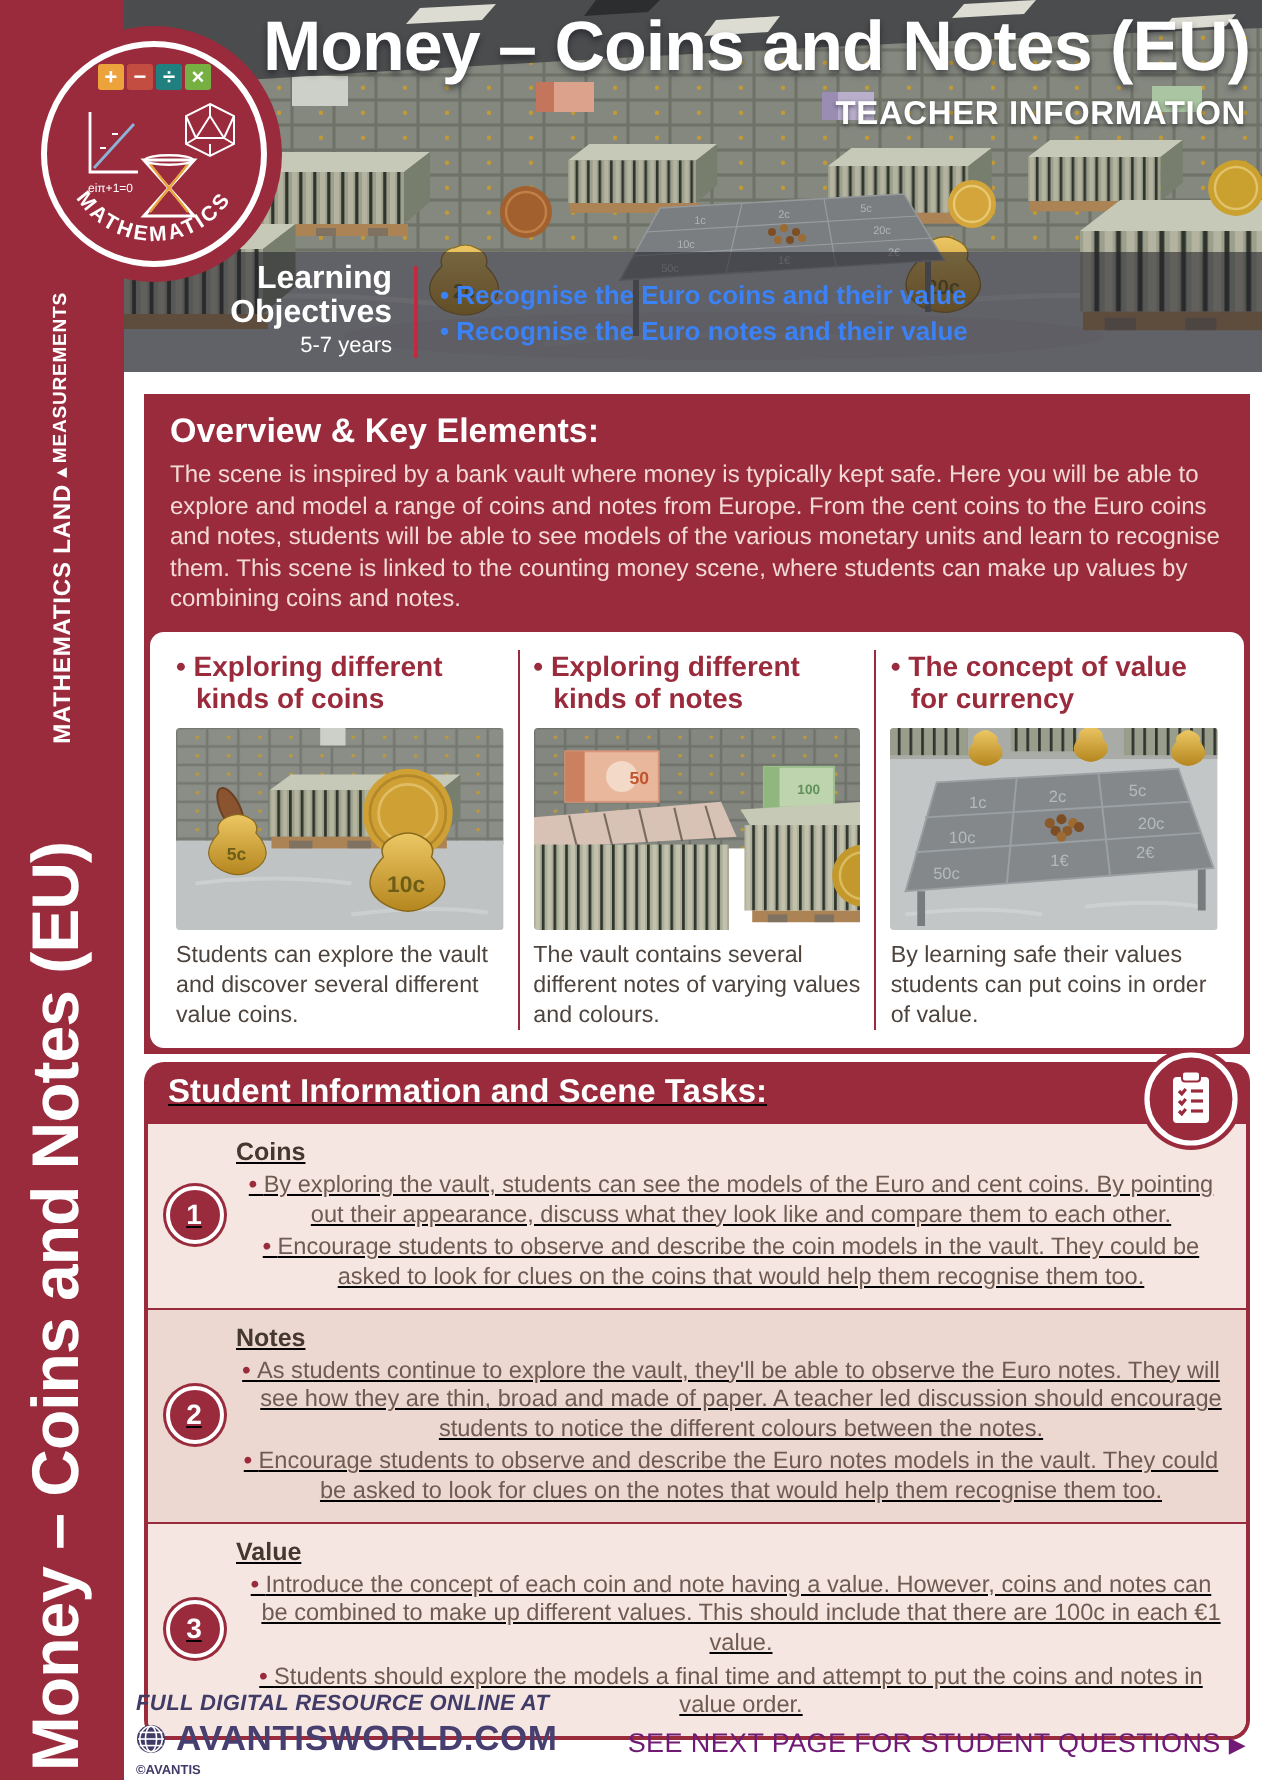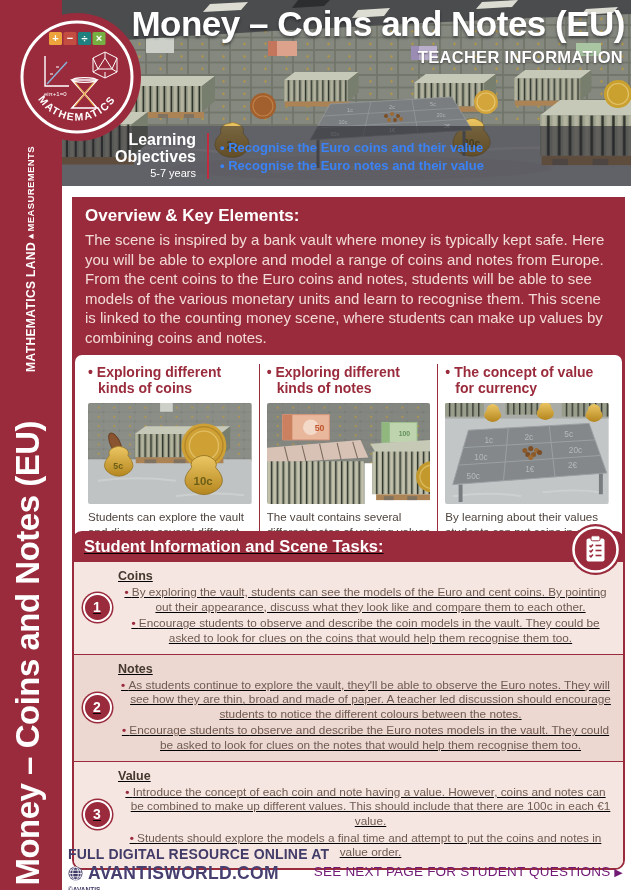--- a/index.html
+++ b/index.html
@@ -29,21 +29,21 @@
   .obj-label .big{font-size:16px;font-weight:bold;}
   .obj-label .age{font-size:11px;margin-top:2px;}
   .obj-div{width:2px;height:46px;background:#C42A3D;margin:0 11px;}
   .obj-list{color:#3b82f6;font-size:13px;font-weight:bold;}
   .obj-item{margin:3px 0;}
   .obj-item::before{content:"• ";}
   
   .overview{position:absolute;left:72px;top:197px;width:553px;background:#9A2B3C;
             border-radius:0;box-sizing:border-box;padding:3px;}
   .ov-head{color:#fff;font-size:17px;font-weight:bold;padding:6px 10px 2px 10px;}
-  .ov-body{color:#F2DAD6;font-size:15px;line-height:1.3;padding:2px 10px 8px 10px;}
+  .ov-body{color:#F2DAD6;font-size:12px;line-height:1.3;padding:2px 10px 8px 10px;}
   .features{background:#fff;border-radius:7px;display:flex;padding:9px 6px;}
   .feature{flex:1;padding:0 7px;}
   .feature + .feature{border-left:1.5px solid #9A2B3C;}
   .f-title{color:#9A2B3C;font-size:14px;font-weight:bold;line-height:1.16;
            padding-left:10px;text-indent:-10px;}
   .f-title::before{content:"• ";}
   .f-img{width:100%;height:101px;margin:7px 0 6px 0;display:block;border-radius:2px;}
   .f-cap{color:#4E443E;font-size:11.6px;line-height:1.26;}
   
   .tasks{position:absolute;left:72px;top:531px;width:553px;text-decoration:underline;}
@@ -57,21 +57,21 @@
   .task-row + .task-row{border-top:1.5px solid #9A2B3C;}
   .t-num{width:25px;height:25px;border-radius:50%;background:#9A2B3C;border:2px solid #fff;
          box-shadow:0 0 0 1.5px #9A2B3C;color:#fff;font-size:14px;font-weight:bold;
          display:flex;align-items:center;justify-content:center;margin:auto;}
   .t-heading{font-size:12.5px;font-weight:bold;color:#44382F;margin:2px 0 1px 0;}
   .t-bullet{font-size:11.8px;line-height:1.24;color:#6F5B52;margin:2px 0;
             padding-left:10px;text-indent:-10px;text-align:center;}
   .t-bullet::before{content:"• ";color:#9A2B3C;font-weight:bold;}
   
   .footer{position:absolute;left:68px;top:846px;right:6px;height:44px;}
-  .ft-line1{color:#413B68;font-size:14px;font-weight:bold;letter-spacing:.2px;}
+  .ft-line1{color:#413B68;font-size:11px;font-weight:bold;letter-spacing:.2px;font-style:italic;}
   .ft-site{display:flex;align-items:center;gap:5px;margin-top:1px;color:#463F70;
            font-size:17.5px;font-weight:bold;letter-spacing:.3px;text-decoration:none;cursor:pointer;}
   .ft-copy{color:#413B68;font-size:6.5px;font-weight:bold;margin-top:2px;}
   .ft-next{position:absolute;right:2px;top:18px;color:#701a75;font-size:13.5px;
            font-weight:normal;letter-spacing:.2px;cursor:pointer;}
   .ft-next .arr{font-size:11px;}
 </style>
 </head>
 <body>
 
@@ -438,21 +438,21 @@
               <circle cx="82" cy="49" r="2.6" fill="#8a5a2b"></circle>
                 <circle cx="88" cy="47" r="2.6" fill="#7d4d24"></circle>
                 <circle cx="94" cy="49" r="2.6" fill="#9c6a33"></circle>
               <circle cx="85" cy="53" r="2.6" fill="#7d4d24"></circle>
                 <circle cx="91" cy="53" r="2.6" fill="#8a5a2b"></circle>
                 <circle cx="97" cy="51" r="2.6" fill="#7d4d24"></circle>
               <circle cx="88" cy="56" r="2.6" fill="#9c6a33"></circle>
             </g>
           </g>
         </svg>
-        <div class="f-cap">By learning about their values students can put coins in order of value.</div>
+        <div class="f-cap">By learning safe their values students can put coins in order of value.</div>
       </div>
 
     </div>
   </div>
 
   <div class="tasks">
     <div class="t-head">Student Information and Scene Tasks:</div>
     <svg class="t-badge" viewBox="0 0 53 53">
       <circle cx="26.5" cy="26.5" r="25.5" fill="#9A2B3C"></circle>
       <circle cx="26.5" cy="26.5" r="22" fill="none" stroke="#fff" stroke-width="2.6"></circle>

